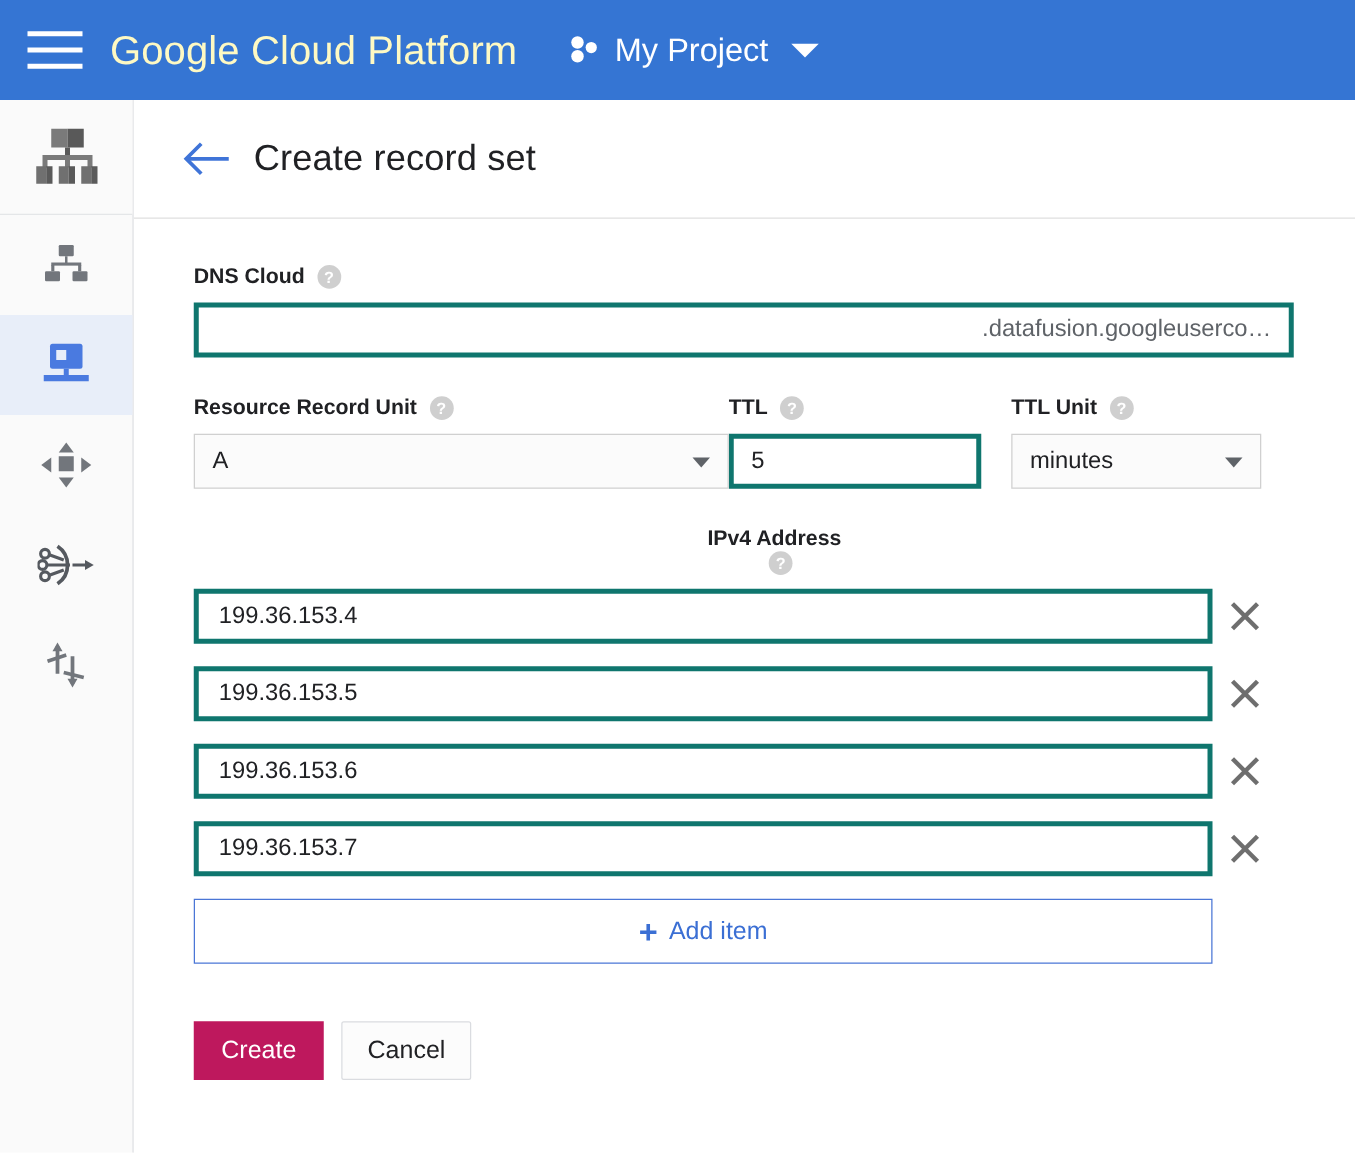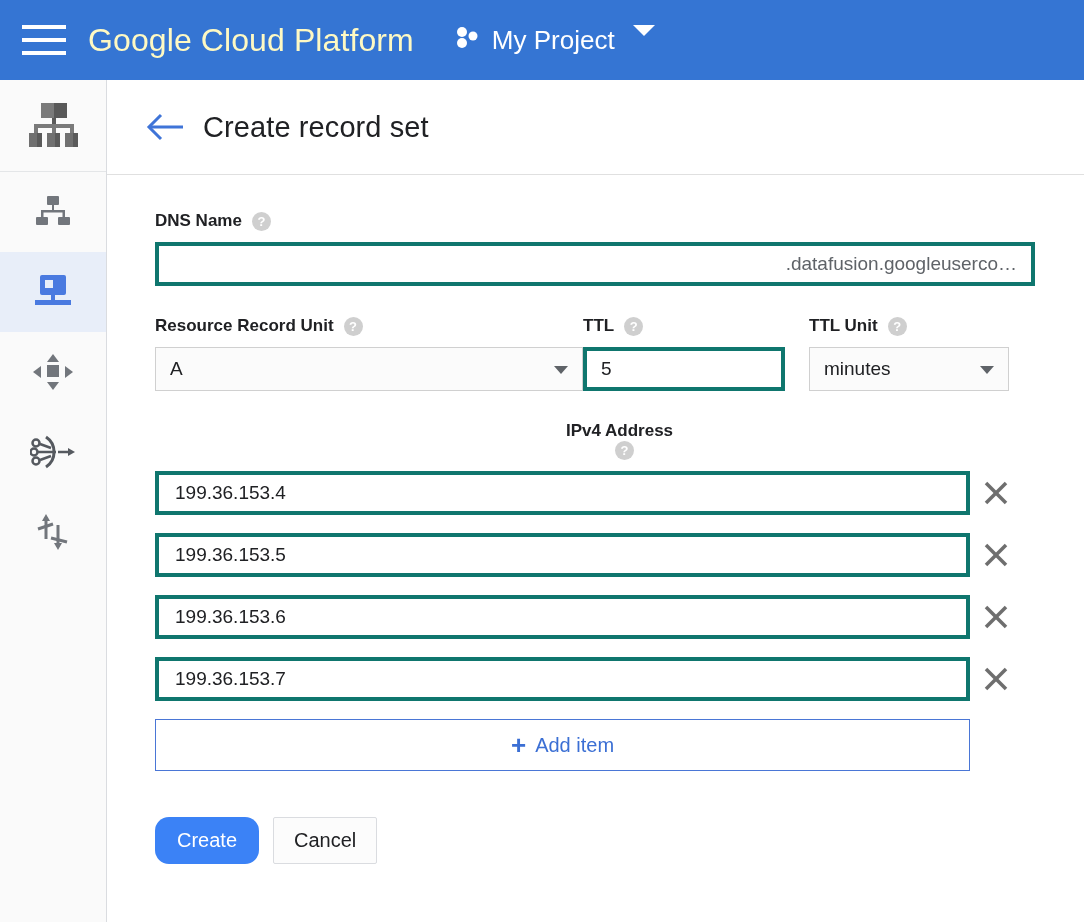--- a/index.html
+++ b/index.html
@@ -28,21 +28,21 @@
     display: block; height: 4px; width: 44px; background: #ffffff; border-radius: 0;
   }
   .brand {
     color: #fef9c3;
     font-size: 32px;
     font-weight: 400;
     letter-spacing: 0.1px;
     white-space: nowrap;
   }
   .project-chip {
-    display: flex; align-items: flex-start;
+    display: flex; align-items: center;
     margin-left: 40px;
     cursor: pointer;
   }
   .proj-icon { width: 26px; height: 26px; margin-right: 12px; display:block; }
   .project-name {
     color: #ffffff; font-size: 26px; font-weight: 400; white-space: nowrap;
   }
   .caret-down {
     margin-left: 18px;
     width: 0; height: 0;
@@ -176,29 +176,29 @@
     display: flex; align-items: center; justify-content: center;
     cursor: pointer;
     margin-top: 4px;
   }
   .plus-glyph {
     font-size: 26px; font-weight: bold; margin-right: 9px; line-height: 1;
   }
 
   .action-row { display: flex; align-items: center; margin-top: 46px; }
   .btn-create {
-    background: #3b82f6;
+    background: #be185d;
     color: #ffffff;
     border: none;
     height: 47px;
     padding: 0 22px;
     font-size: 20px;
     font-family: "Liberation Sans", sans-serif;
     cursor: pointer;
-    border-radius: 14px;
+    border-radius: 0;
   }
   .btn-cancel {
     background: #fcfcfc;
     color: #202124;
     border: 1px solid #dadce0;
     height: 47px;
     padding: 5px 20px;
     margin-left: 14px;
     font-size: 20px;
     font-family: "Liberation Sans", sans-serif;
@@ -314,21 +314,21 @@
         <polyline points="16,3 4,15 16,27" stroke="#3f74d8" stroke-width="3" fill="none"></polyline>
       </svg>
     </div>
     <div class="page-title">Create record set</div>
   </div>
 
   <div class="form">
 
     
     <div class="field-label-row">
-      <span class="field-label">DNS Name</span>
+      <span class="field-label">DNS Cloud</span>
       <span class="help-icon">?</span>
     </div>
     <input class="text-input dns-input" type="text" value=".datafusion.googleuserco…" style="">
 
     
     <div class="row" style="margin-top:30px;">
 
       <div class="col-rrt">
         <div class="field-label-row">
           <span class="field-label">Resource Record Unit</span>

